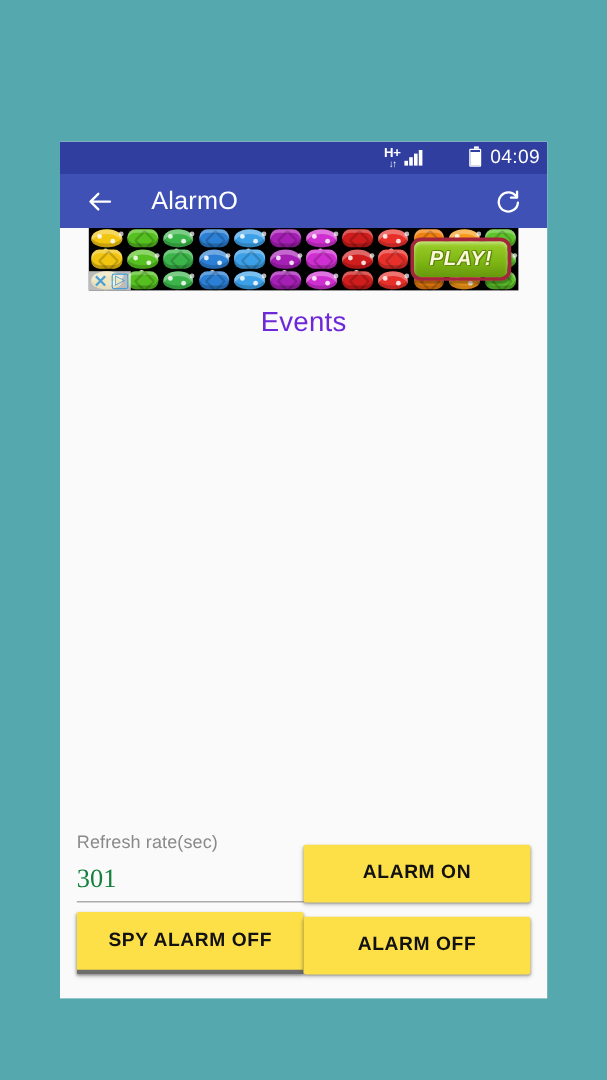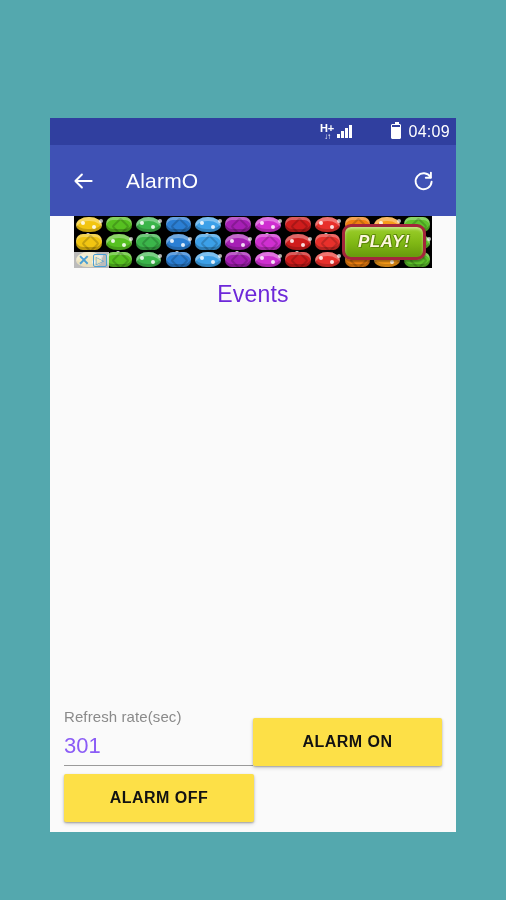--- a/index.html
+++ b/index.html
@@ -100,21 +100,21 @@
     height: 2px;
     background: #ffffff;
   }
   .sb-clock {
     font-size: 16px;
     letter-spacing: 0.3px;
   }
 
   
   #app-bar {
-    height: 71px;
+    height: 45px;
     background: #3f51b5;
     display: flex;
     align-items: center;
     padding: 0 16px;
     box-sizing: border-box;
     position: relative;
   }
   #back-button {
     width: 34px;
     height: 34px;
@@ -262,44 +262,44 @@
     padding-top: 13px;
     letter-spacing: 0.2px;
   }
 
   
   #bottom-controls {
     position: absolute;
     left: 0;
     right: 0;
     bottom: 0;
-    padding: 0 14px 10px 14px;
+    padding: 0 14px 20px 14px;
     box-sizing: border-box;
   }
   .controls-row {
     display: flex;
     align-items: flex-end;
     justify-content: space-between;
   }
   .left-col { width: 190px; }
   .right-col { width: 190px; }
   #refresh-rate-label {
     color: #8a8a8a;
     font-size: 15px;
     margin-bottom: 8px;
     letter-spacing: 0.1px;
   }
   #refresh-rate-input {
     width: 100%;
     border: none;
     border-bottom: 1px solid #9a9a9a;
     background: transparent;
-    font-family: Liberation Sans, sans-serif;
+    font-family: Liberation Serif, serif;
     font-size: 22px;
-    color: #8b5cf6;
+    color: #15803d;
     padding: 0 0 6px 0;
     outline: none;
     box-sizing: border-box;
   }
   .mat-button {
     display: block;
     width: 100%;
     background: #fde047;
     border: none;
     border-radius: 2px;
@@ -439,19 +439,22 @@
       <div class="left-col">
         <div id="refresh-rate-label">Refresh rate(sec)</div>
         <input id="refresh-rate-input" type="text" value="301" style="">
       </div>
       <div class="right-col">
         <button class="mat-button" id="alarm-on-button">ALARM ON</button>
       </div>
     </div>
     <div class="row-gap"></div>
     <div class="controls-row">
+      <div class="left-col">
+        <button class="mat-button" id="spy-alarm-off-button">SPY ALARM OFF</button>
+      </div>
       <div class="right-col">
         <button class="mat-button" id="alarm-off-button">ALARM OFF</button>
       </div>
     </div>
   </div>
 
 </div>
 
 </body></html>

